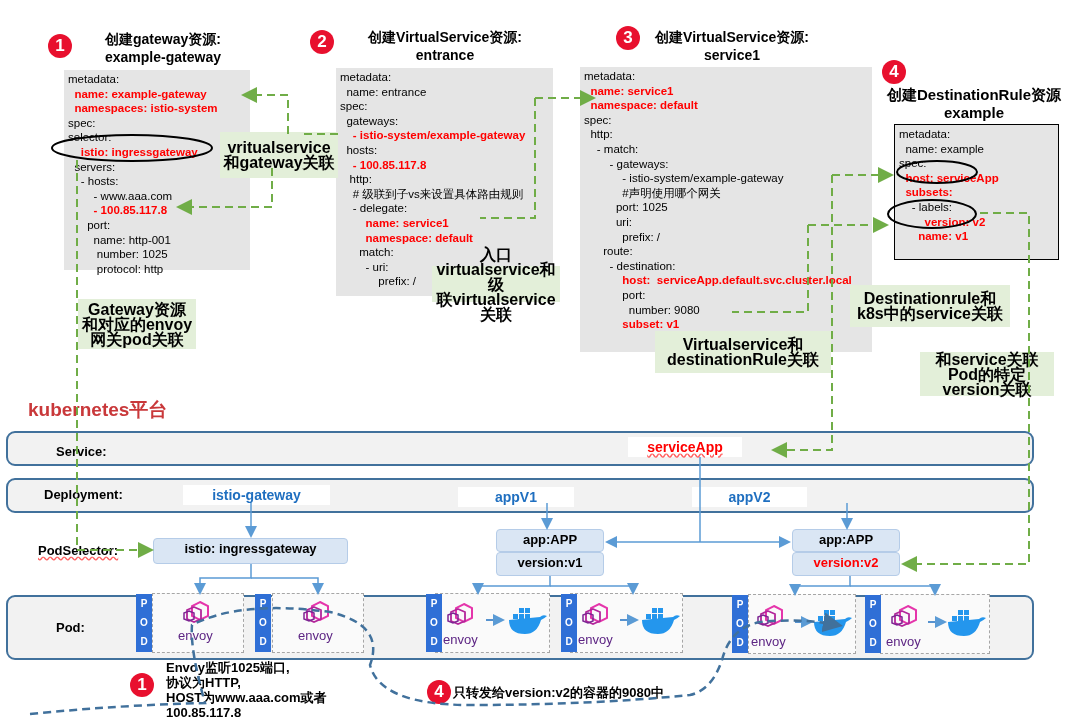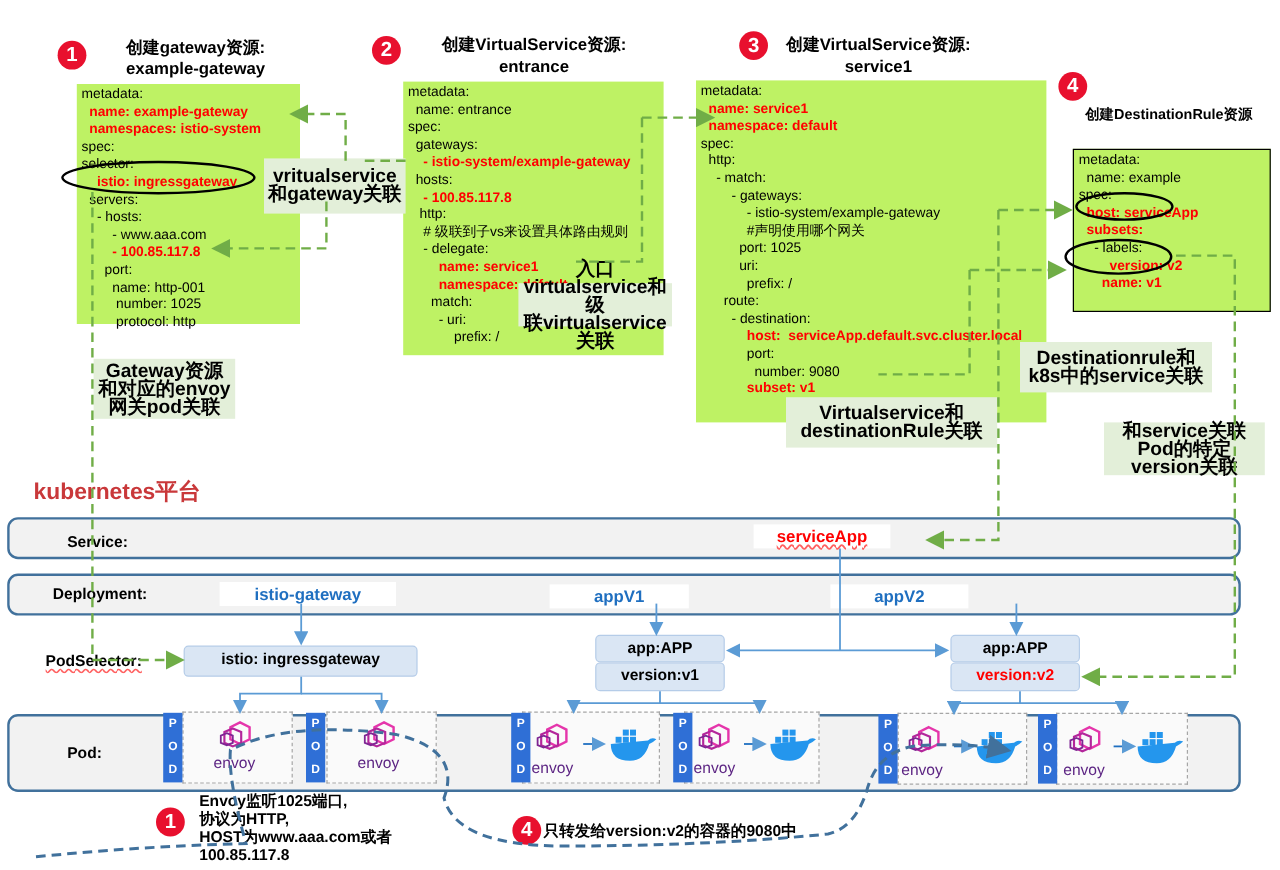--- a/index.html
+++ b/index.html
@@ -1,21 +1,21 @@
 <!DOCTYPE html>
 <html><head>
 <meta charset="utf-8">
 <style>
   * { box-sizing: border-box; margin: 0; padding: 0; }
   body { width: 1067px; height: 725px; background: #ffffff; position: relative; overflow: hidden;
          font-family: "DejaVu Sans", "Liberation Sans", sans-serif; color: #000; }
   .badge { position: absolute; width: 24px; height: 24px; border-radius: 50%; background: #e8102e; color: #fff;
            font-weight: bold; font-size: 17px; text-align: center; line-height: 24px; font-family: "Liberation Sans", sans-serif; }
   .title { position: absolute; font-weight: bold; font-size: 14px; text-align: center; line-height: 18px; font-family: "Liberation Sans", sans-serif; }
-  .yaml { position: absolute; background: #bef264; font-size: 11.5px; line-height: 14.6px; padding: 2px 4px; white-space: pre; font-family: "Liberation Sans", sans-serif; }
+  .yaml { position: absolute; background: #e5e5e5; font-size: 11.5px; line-height: 14.6px; padding: 2px 4px; white-space: pre; font-family: "Liberation Sans", sans-serif; }
   .yaml .ln { display: block; }
   .yaml .red { color: #ff0000; font-weight: bold; }
   .note { position: absolute; background: #e3efd9; font-weight: bold; font-size: 16px; line-height: 15px; text-align: center; display: flex; flex-direction: column; justify-content: center; font-family: "Liberation Sans", sans-serif; }
   .band { position: absolute; left: 6px; width: 1028px; background: #f2f2f2; border: 2px solid #41719c; border-radius: 9px; }
   .band-label { position: absolute; font-weight: bold; font-size: 13px; font-family: "Liberation Sans", sans-serif; text-align: center; }
   .wlabel { position: absolute; background: #fff; text-align: center; font-weight: bold; font-size: 14px; line-height: 20px; font-family: "Liberation Sans", sans-serif; }
   .blue { color: #1f6fc0; }
   .redt { color: #ff0000; }
   .lbox { position: absolute; background: #dae6f4; border: 1.5px solid #b5cce8; border-radius: 4px; text-align: center; font-weight: bold; font-size: 13px; line-height: 20px; font-family: "Liberation Sans", sans-serif; }
   .podtag { position: absolute; width: 16px; height: 58px; background: #2f6fd6; color: #fff; font-weight: bold; font-size: 10px; line-height: 19px; text-align: center; font-family: "Liberation Sans", sans-serif; }
@@ -40,34 +40,35 @@
   <div>entrance</div>
 </div>
 
 <div class="badge" style="left:616px;top:26px;">3</div>
 <div class="title" style="left:642px;top:28px;width:180px;">
   <div>创建VirtualService资源:</div>
   <div>service1</div>
 </div>
 
 <div class="badge" style="left:882px;top:60px;">4</div>
-<div class="title" style="left:880px;top:86px;width:188px;font-size:12px;">
+<div class="title" style="left:880px;top:86px;width:188px;font-size:15px;">
   <div>创建DestinationRule资源</div>
+  <div>example</div>
 </div>
 
 <div class="yaml" id="yaml-gateway" style="left:64px;top:70px;width:186px;height:200px;"><span class="ln">metadata:</span><span class="ln red">  name: example-gateway</span><span class="ln red">  namespaces: istio-system</span><span class="ln">spec:</span><span class="ln">selector:</span><span class="ln red">    istio: ingressgateway</span><span class="ln">  servers:</span><span class="ln">    - hosts:</span><span class="ln">        - www.aaa.com</span><span class="ln red">        - 100.85.117.8</span><span class="ln">      port:</span><span class="ln">        name: http-001</span><span class="ln">         number: 1025</span><span class="ln">         protocol: http</span></div>
 <div class="yaml" id="yaml-entrance" style="left:336px;top:68px;width:217px;height:228px;"><span class="ln">metadata:</span><span class="ln">  name: entrance</span><span class="ln">spec:</span><span class="ln">  gateways:</span><span class="ln red">    - istio-system/example-gateway</span><span class="ln">  hosts:</span><span class="ln red">    - 100.85.117.8</span><span class="ln">   http:</span><span class="ln">    # 级联到子vs来设置具体路由规则</span><span class="ln">    - delegate:</span><span class="ln red">        name: service1</span><span class="ln red">        namespace: default</span><span class="ln">      match:</span><span class="ln">        - uri:</span><span class="ln">            prefix: /</span></div>
 <div class="yaml" id="yaml-service1" style="left:580px;top:67px;width:292px;height:285px;"><span class="ln">metadata:</span><span class="ln red">  name: service1</span><span class="ln red">  namespace: default</span><span class="ln">spec:</span><span class="ln">  http:</span><span class="ln">    - match:</span><span class="ln">        - gateways:</span><span class="ln">            - istio-system/example-gateway</span><span class="ln">            #声明使用哪个网关</span><span class="ln">          port: 1025</span><span class="ln">          uri:</span><span class="ln">            prefix: /</span><span class="ln">      route:</span><span class="ln">        - destination:</span><span class="ln red">            host:  serviceApp.default.svc.cluster.local</span><span class="ln">            port:</span><span class="ln">              number: 9080</span><span class="ln red">            subset: v1</span></div>
 <div class="yaml" id="yaml-destrule" style="left:894px;top:124px;width:165px;height:136px;border:1px solid #000;"><span class="ln">metadata:</span><span class="ln">  name: example</span><span class="ln">spec:</span><span class="ln red">  host: serviceApp</span><span class="ln red">  subsets:</span><span class="ln">    - labels:</span><span class="ln red">        version: v2</span><span class="ln red">      name: v1</span></div>
 
 <div class="note" id="note-vs-gateway" style="left:220px;top:132px;width:118px;height:46px;">
     <div>vritualservice</div>
     <div>和gateway关联</div>
   </div>
-<div class="note" id="note-vs-cascade" style="left:432px;top:236px;width:128px;height:36px;">
+<div class="note" id="note-vs-cascade" style="left:432px;top:266px;width:128px;height:36px;">
     <div>入口virtualservice和级</div>
     <div>联virtualservice关联</div>
   </div>
 <div class="note" id="note-gateway-pod" style="left:78px;top:299px;width:118px;height:50px;">
     <div>Gateway资源</div>
     <div>和对应的envoy</div>
     <div>网关pod关联</div>
   </div>
 <div class="note" id="note-dr-service" style="left:850px;top:285px;width:160px;height:42px;">
     <div>Destinationrule和</div>

